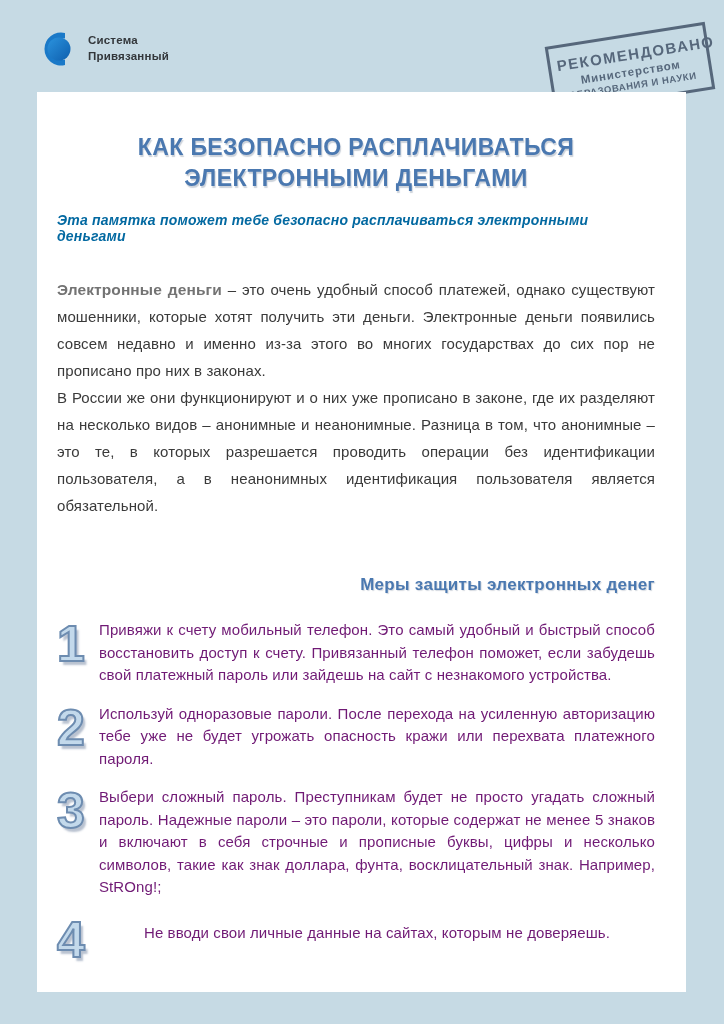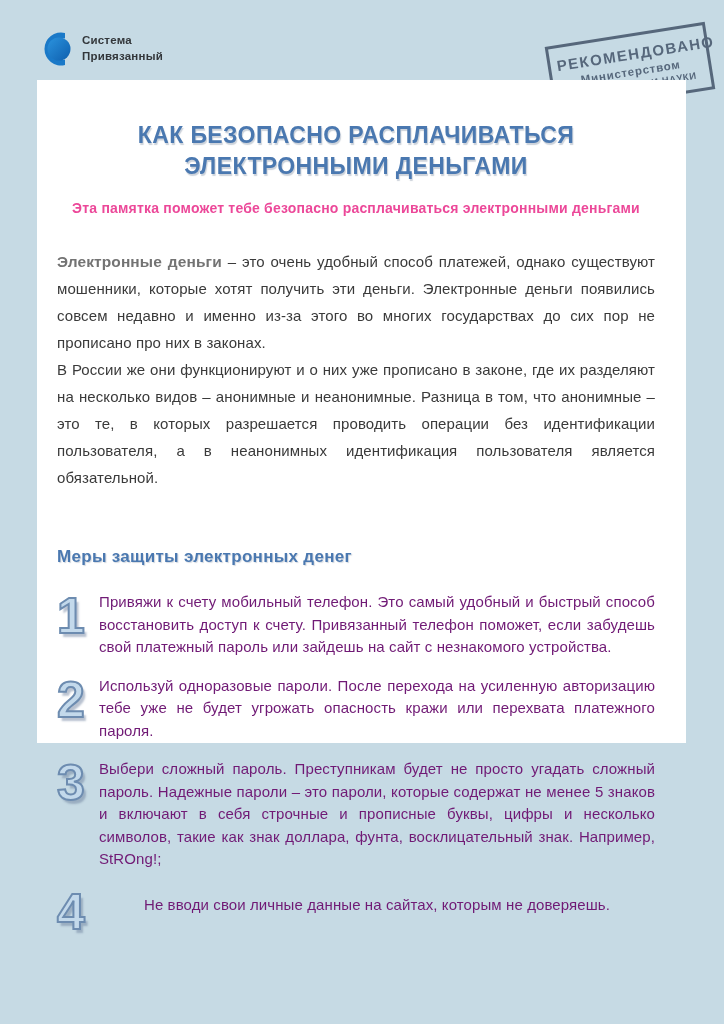--- a/index.html
+++ b/index.html
@@ -8,21 +8,21 @@
     background: #c6dae4;
     font-family: "Liberation Sans", sans-serif;
     position: relative;
     overflow: hidden;
   }
   .page { position: relative; width: 724px; height: 1024px; }
 
   
   .logo {
     position: absolute; top: 28px; left: 38px;
-    display: flex; align-items: center; gap: 4px;
+    display: flex; align-items: center; gap: 10px;
   }
   .logo-mark { width: 40px; height: 42px; }
   .logo-text {
     font-size: 11.5px; font-weight: bold; color: #33373b;
     line-height: 1.35; letter-spacing: 0.2px;
   }
 
   
   .stamp {
     position: absolute; top: 34px; left: 549px;
@@ -33,52 +33,51 @@
     color: #4d5e73;
     opacity: 0.92;
     background: transparent;
   }
   .stamp-line1 { font-size: 15px; font-weight: bold; letter-spacing: 1.5px; white-space: nowrap; }
   .stamp-line2 { font-size: 11.5px; font-weight: bold; letter-spacing: 0.8px; margin-top: 3px; }
   .stamp-line3 { font-size: 9.5px;  font-weight: bold; letter-spacing: 0.6px; margin-top: 2px; white-space: nowrap; }
 
   
   .card {
-    position: absolute; top: 80px; left: 37px;
-    width: 649px; height: 663px;
+    position: absolute; top: 92px; left: 37px;
+    width: 649px; height: 900px;
     background: #ffffff;
     padding: 40px 31px 0 20px;
   }
 
   .title {
     text-align: center;
     color: #4a78b0;
     font-size: 23px; font-weight: bold;
     line-height: 1.35; letter-spacing: 0.4px;
     text-shadow: 1px 2px 1px rgba(110,125,150,0.35);
   }
   .subtitle {
     margin-top: 18px;
-    text-align: center;
-    font-weight: 600;
-    font-size: 14px; color: #ec4899;
+    font-style: italic; font-weight: 600;
+    font-size: 14px; color: #0369a1;
     letter-spacing: 0.2px;
   }
 
   .intro { margin-top: 32px; }
   .para {
     font-size: 15px; line-height: 27px;
     color: #3a3a3a; text-align: justify;
     letter-spacing: 0.1px;
   }
   .lead { color: #737373; font-weight: bold; font-size: 15.5px; }
 
   .section-heading {
     margin-top: 56px;
-    text-align: left;
+    text-align: right;
     color: #4a78b0;
     font-size: 17px; font-weight: bold;
     letter-spacing: 0.3px;
     text-shadow: 1px 1px 1px rgba(110,125,150,0.3);
   }
 
   .measures-list { margin-top: 24px; }
   .measure {
     display: flex; align-items: flex-start;
     margin-bottom: 16px;

